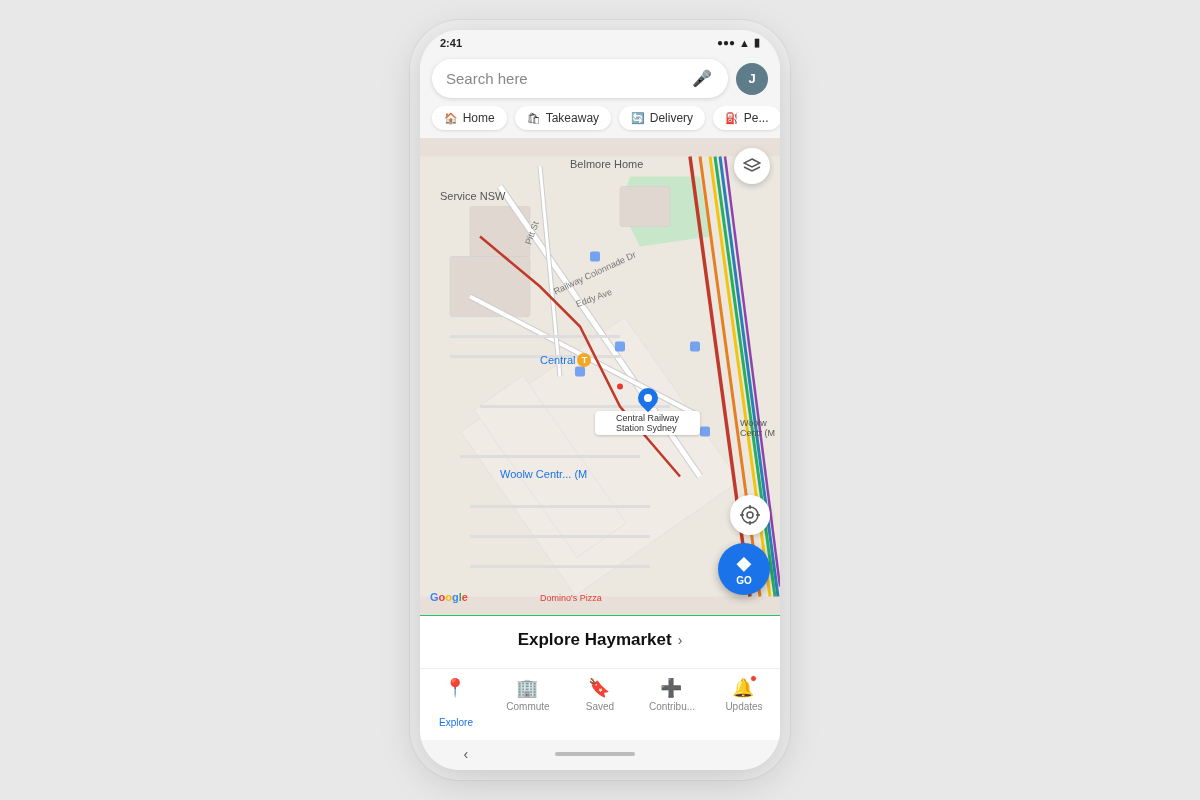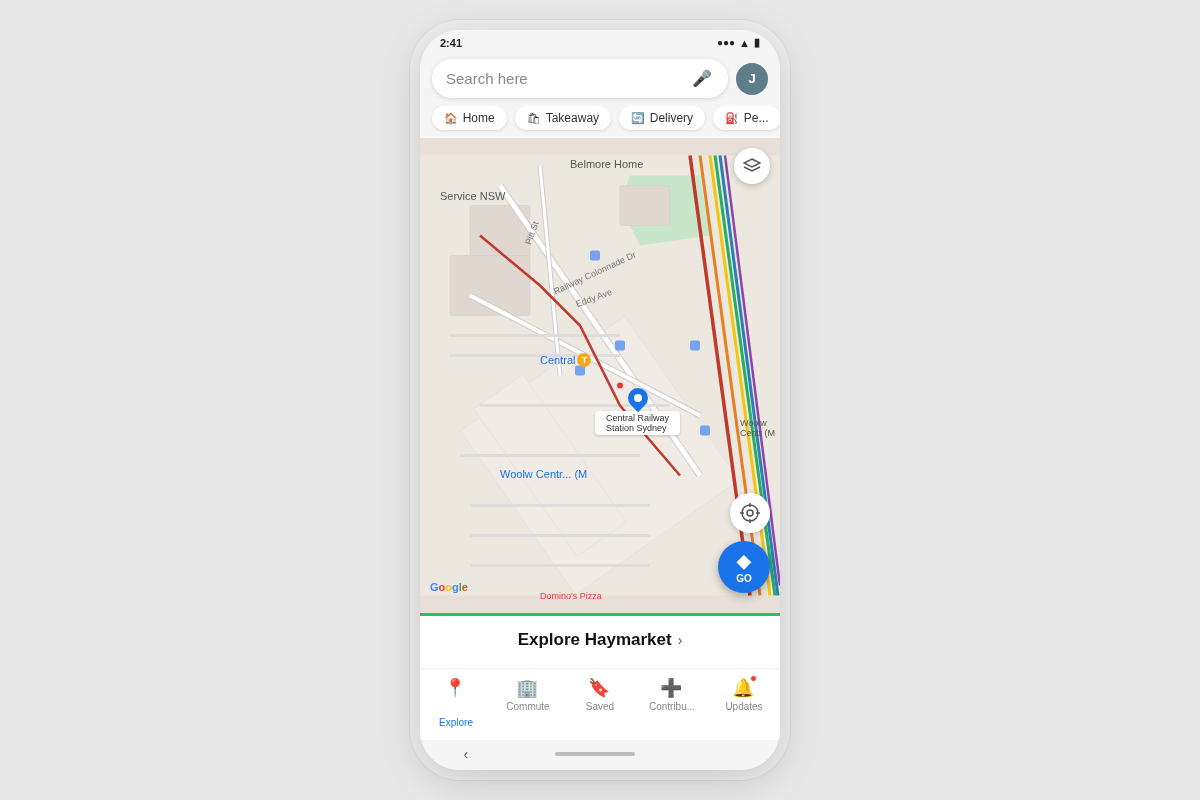--- a/index.html
+++ b/index.html
@@ -207,21 +207,21 @@
 
     .central-marker {
       position: absolute;
       display: flex;
       flex-direction: column;
       align-items: center;
     }
     .station-label {
       background: #fff;
       border-radius: 4px;
-      padding: 2px 11px;
+      padding: 2px 21px;
       font-size: 9px;
       color: #333;
       box-shadow: 0 1px 3px rgba(0,0,0,0.2);
       white-space: nowrap;
       margin-top: 3px;
     }
 
     .central-t {
       position: absolute;
       display: flex;
@@ -241,21 +241,21 @@
       height: 14px;
       display: flex;
       align-items: center;
       justify-content: center;
       font-size: 9px;
       font-weight: bold;
     }
 
     .google-watermark {
       position: absolute;
-      bottom: 20px;
+      bottom: 12px;
       left: 10px;
       font-size: 11px;
       font-weight: bold;
     }
     .google-watermark .g { color: #4285f4; }
     .google-watermark .o1 { color: #ea4335; }
     .google-watermark .o2 { color: #fbbc05; }
     .google-watermark .g2 { color: #4285f4; }
     .google-watermark .l { color: #34a853; }
     .google-watermark .e { color: #ea4335; }
@@ -265,21 +265,21 @@
       font-size: 9px;
       color: #e53935;
       font-weight: 500;
     }
 
     
     .bottom-sheet {
       background: #fff;
       padding: 14px 16px 8px 16px;
       flex-shrink: 0;
-      border-top: 3px solid #22c55e;
+      border-top: 1px solid #22c55e;
       text-align: center;
     }
     .explore-row {
       display: flex;
       align-items: center;
       justify-content: center;
       gap: 6px;
       margin-bottom: 10px;
     }
     .explore-title {

